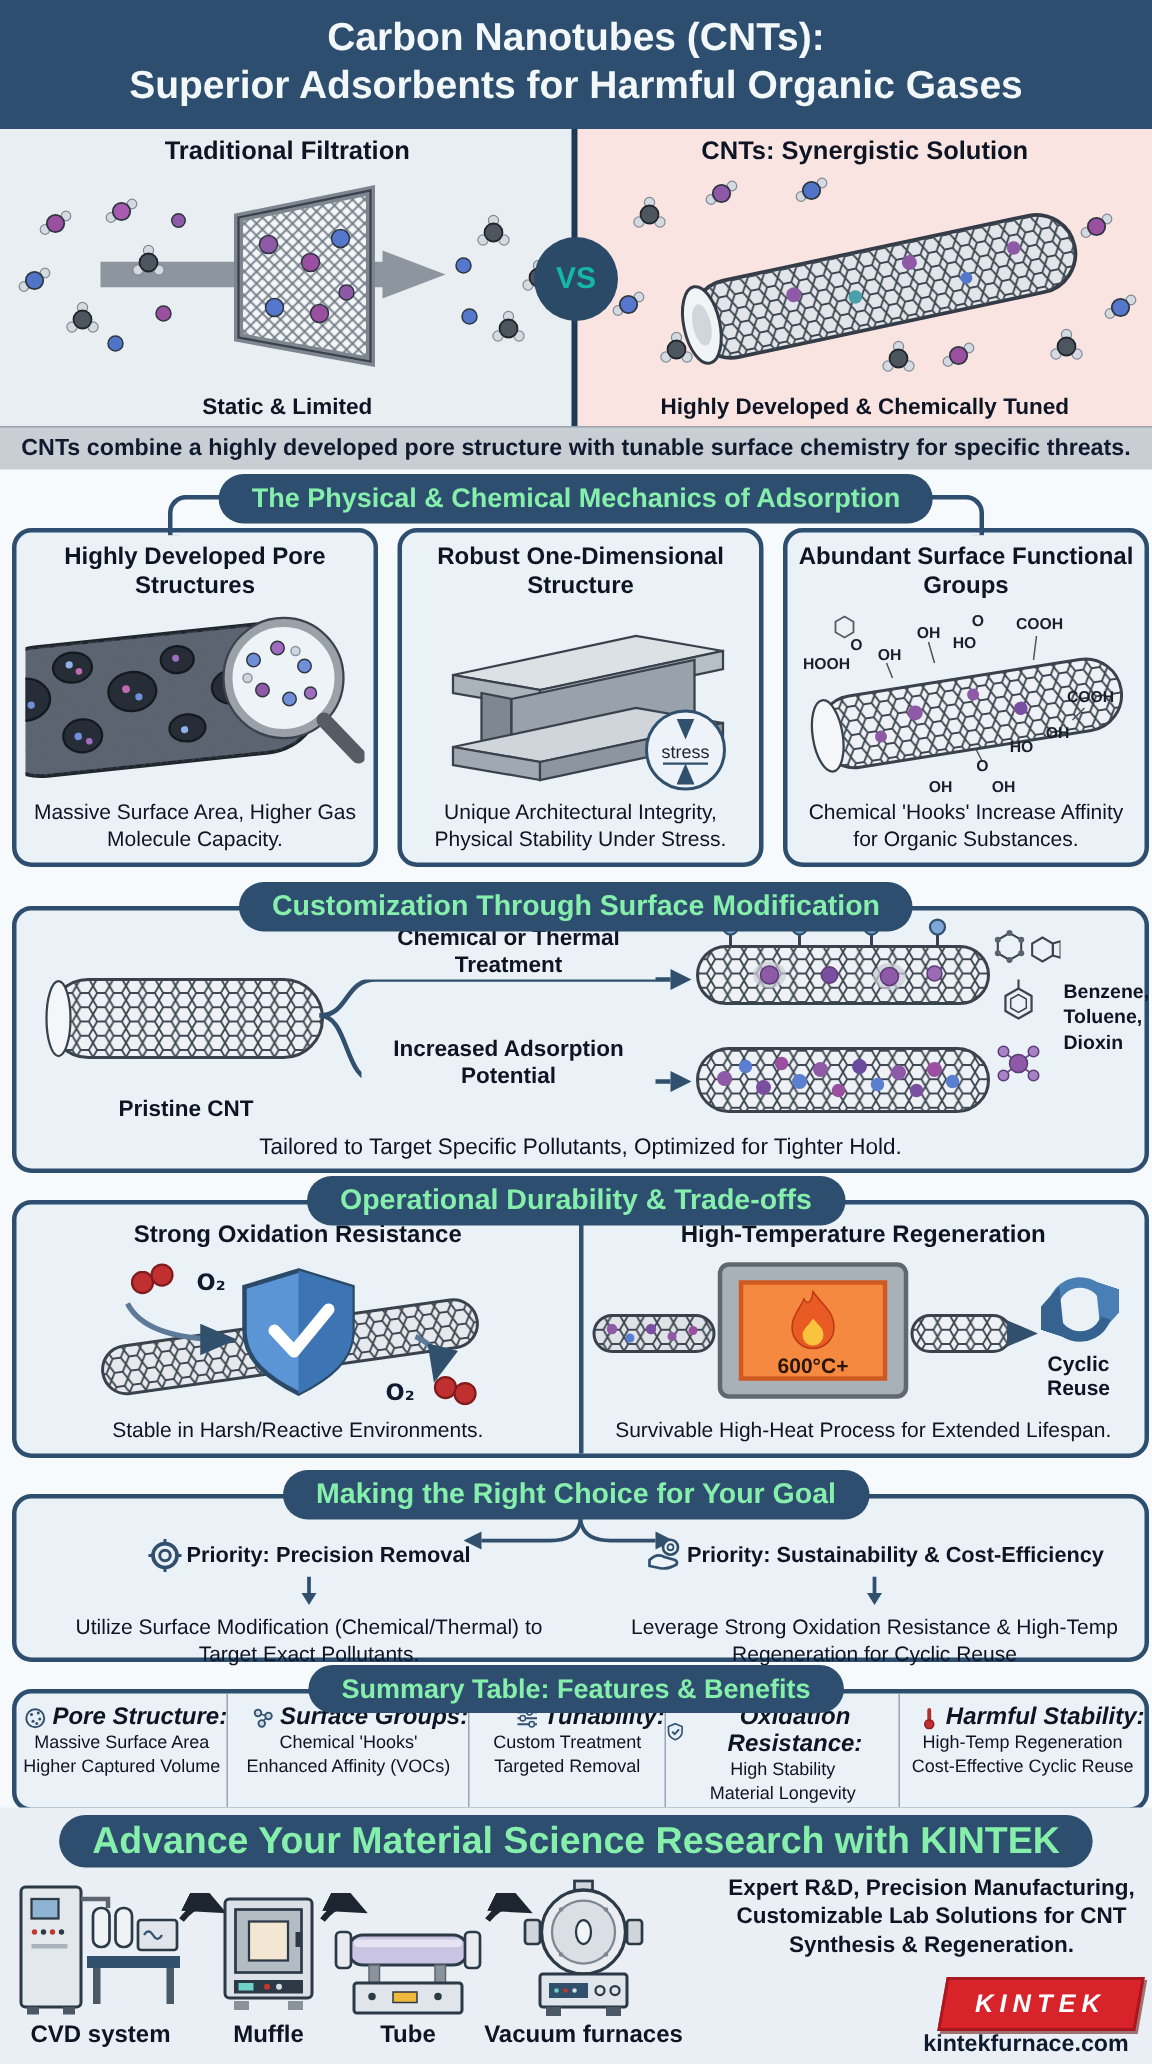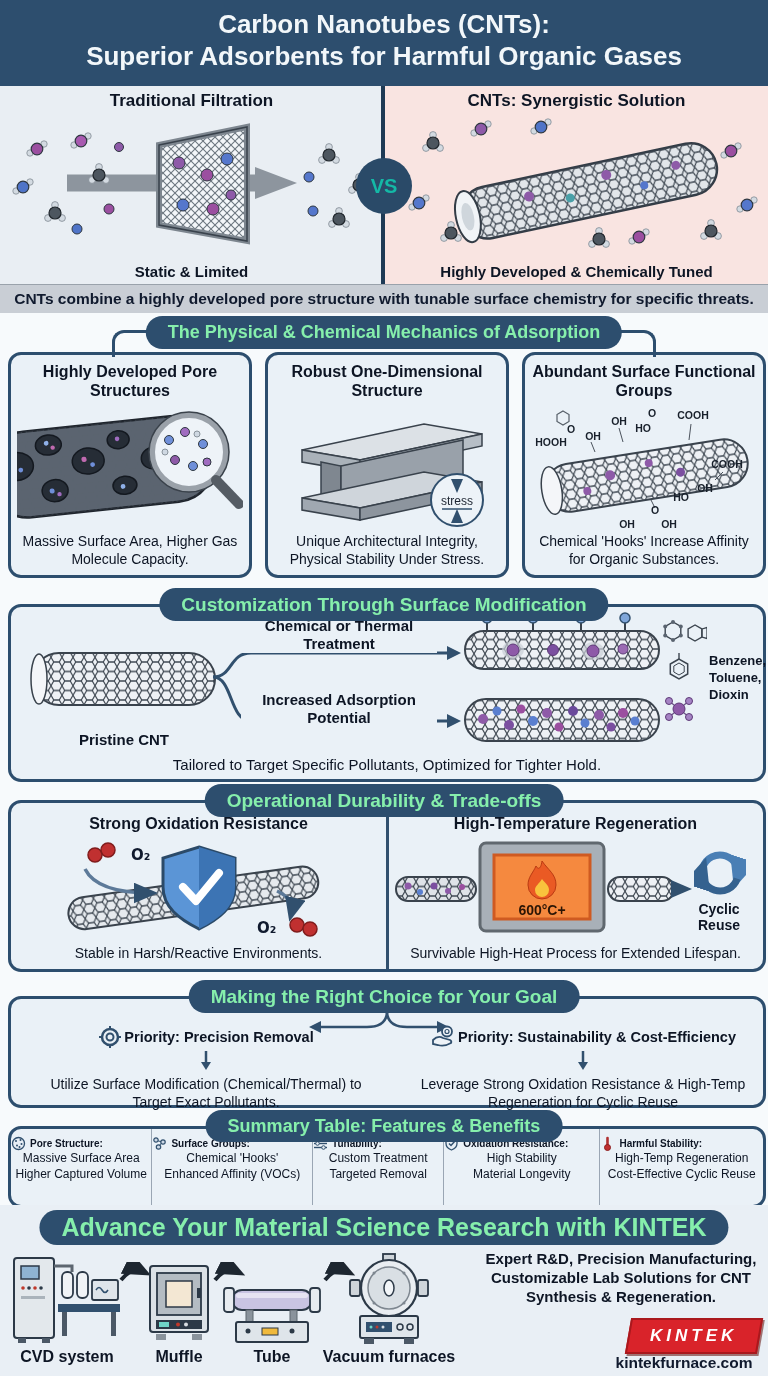--- a/index.html
+++ b/index.html
@@ -41,21 +41,21 @@
   .cap-line{position:absolute;left:0;right:0;bottom:6px;text-align:center;font-size:15px;}
   .dur-title{position:absolute;top:12px;left:0;right:0;text-align:center;font-weight:bold;font-size:16px;}
   .dur-cap{position:absolute;bottom:8px;left:4px;right:4px;text-align:center;font-size:14px;}
   .choice-col{position:absolute;top:26px;display:flex;flex-direction:column;align-items:center;}
   .prio-row{display:flex;align-items:center;gap:2px;font-weight:bold;font-size:14.5px;}
   .prio-detail{font-size:14px;text-align:center;line-height:1.3;margin-top:2px;}
   
   #sumcard{top:1126px;left:8px;width:752px;height:76px;display:flex;}
   .sum-col{flex:1;padding-top:7px;text-align:center;}
   .sum-col+.sum-col{border-left:1.5px solid #9aa6b4;}
-  .sum-head{display:flex;align-items:center;justify-content:flex-start;gap:4px;font-weight:bold;font-size:10px;}
+  .sum-head{display:flex;align-items:center;justify-content:flex-end;gap:4px;font-weight:bold;font-size:16px;font-style:italic;}
   .sum-line{font-size:12px;line-height:1.3;}
   
   #foot{top:1205px;left:0;width:768px;height:171px;background:#e9eff5;}
   .equip-label{position:absolute;top:1348px;text-align:center;font-weight:bold;font-size:16px;}
   #pitch{left:485px;top:1249px;width:272px;text-align:center;font-weight:bold;font-size:15px;line-height:1.28;}
   #logo{left:628px;top:1318px;width:128px;height:32px;background:#d9232a;transform:skewX(-10deg);
         border:2px solid #a9181d;box-shadow:2px 2px 0 #9e7272;display:flex;align-items:center;justify-content:center;}
   #logo span{transform:skewX(10deg);color:#fff;font-weight:bold;font-style:italic;font-size:17px;letter-spacing:4px;}
   #site{left:600px;top:1354px;width:168px;text-align:center;font-weight:bold;font-size:15.5px;color:#101a2e;}
 </style>

